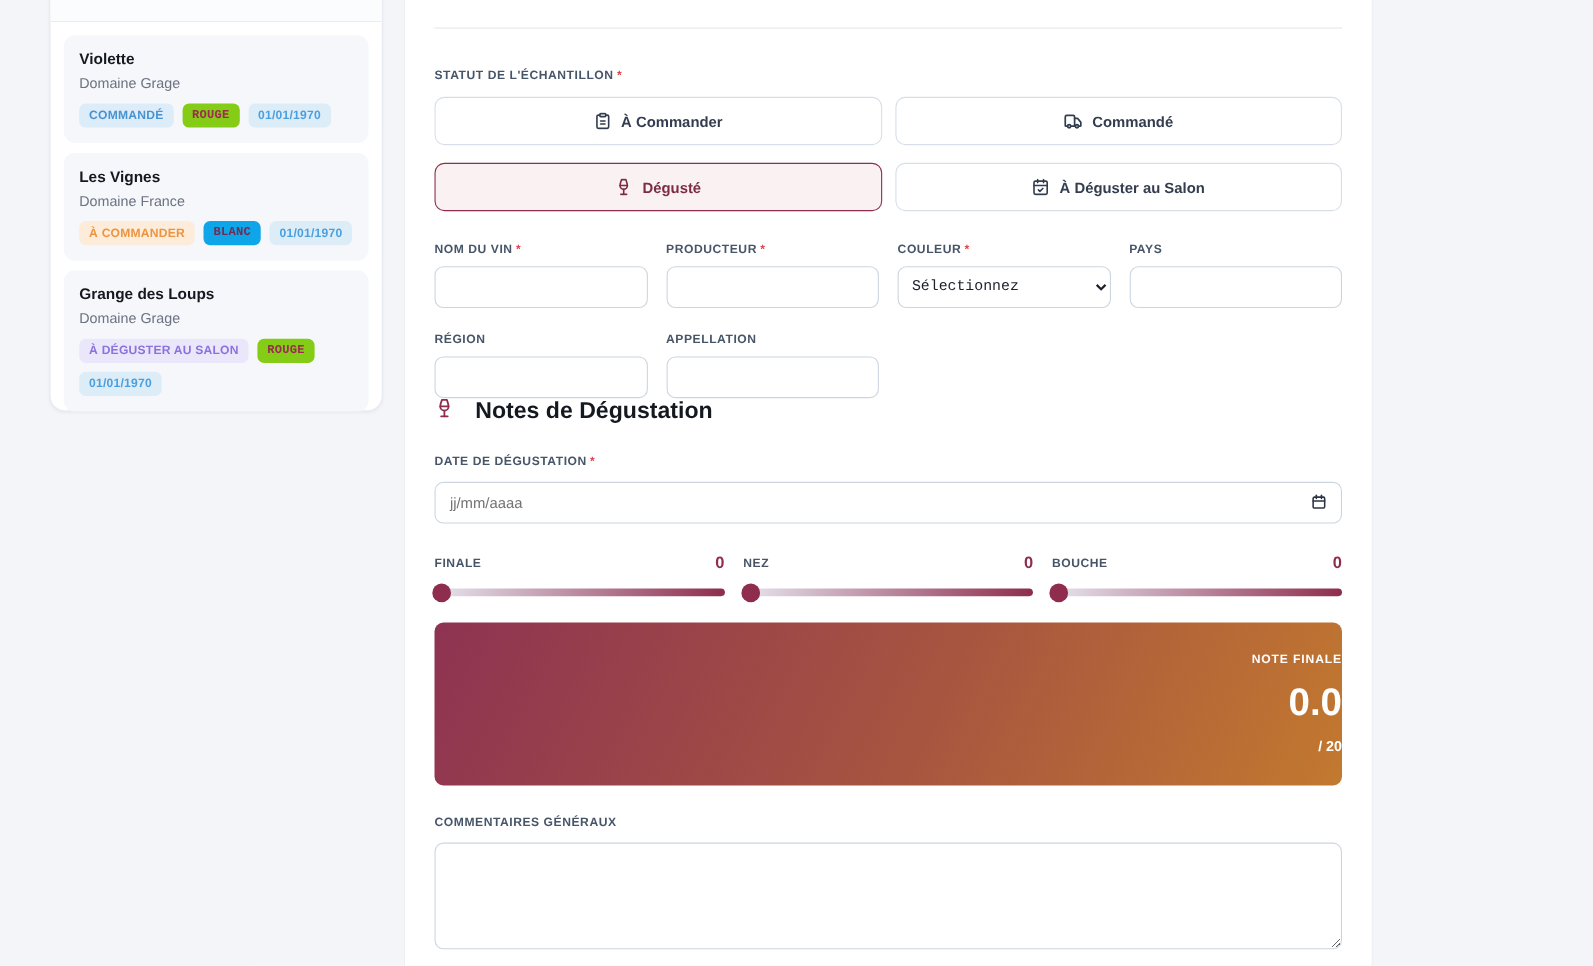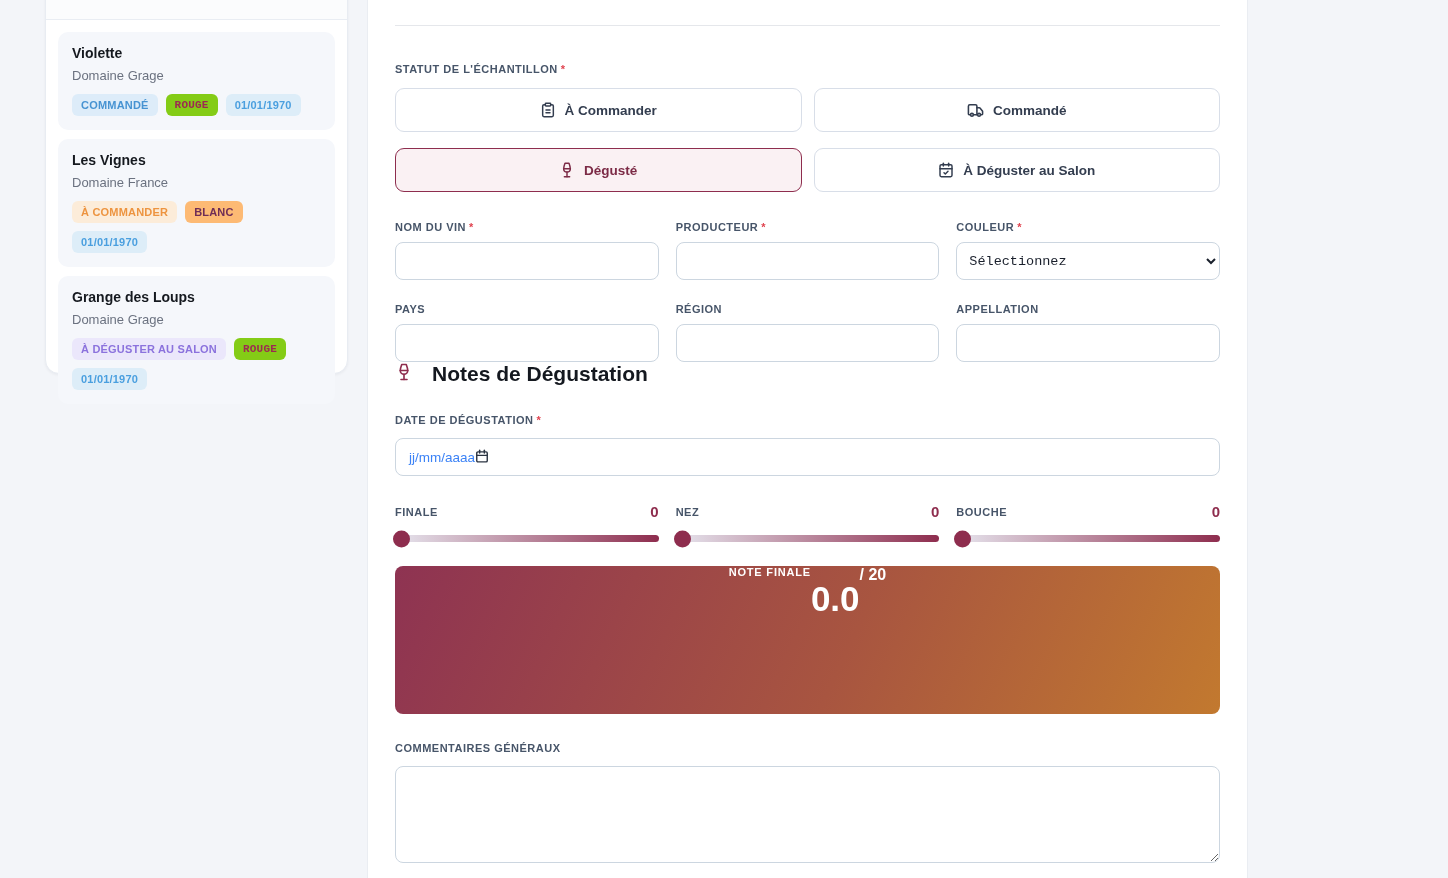--- a/index.html
+++ b/index.html
@@ -39,21 +39,21 @@
   .sample-producer { font-size: 13px; color: #6b7280; margin-top: 7px; }
   .badge-row { display: flex; flex-wrap: wrap; gap: 8px; margin-top: 11px; }
   .badge {
     font-size: 11px; font-weight: 700; letter-spacing: .2px;
     padding: 5px 9px; border-radius: 6px; white-space: nowrap;
   }
   .badge.blue   { background: #ddecf9; color: #4793d2; }
   .badge.red    { background: #84cc16; color: #9c2b50; font-family: Liberation Mono, monospace; }
   .badge.date   { background: #ddedf8; color: #4a9fdf; }
   .badge.orange { background: #fcecd9; color: #ed9440; }
-  .badge.maroon { background: #fdba74; color: #6f2d56; }
+  .badge.maroon { background: #0ea5e9; color: #6f2d56; font-family: Liberation Mono, monospace; }
   .badge.purple { background: #ebe7fb; color: #8b72dd; }
 
   
   .main-panel {
     position: absolute;
     left: 367px; top: 0;
     width: 881px; height: 878px;
     background: #ffffff;
     border-left: 1px solid #eaedf2;
     border-right: 1px solid #eaedf2;
@@ -86,21 +86,21 @@
     font-family: "Liberation Sans", sans-serif;
   }
   .status-btn svg { display: block; }
   .status-btn.selected {
     border: 1.5px solid #8e2d4e;
     background: #faf1f3;
     color: #7c2b46;
   }
 
   .fields-grid {
-    display: grid; grid-template-columns: repeat(3, 1fr);
+    display: grid; grid-template-columns: repeat(4, 1fr);
     column-gap: 17px; row-gap: 19px;
     margin-top: 25px;
   }
   .field-cell .form-label { display: inline-block; margin-bottom: 9px; }
   .text-input {
     width: 100%; height: 38px;
     border: 1px solid #ccd6e0; border-radius: 8px;
     background: #fff;
     font-size: 13.5px; color: #1a202c; padding: 0 12px;
     font-family: Liberation Mono, monospace;
@@ -111,23 +111,23 @@
     display: flex; align-items: center; gap: 19px;
     font-size: 21px; font-weight: 700; color: #14181f;
   }
 
   .date-block { margin-top: 24px; }
   .date-input {
     margin-top: 10px;
     width: 100%; height: 38px;
     border: 1px solid #ccd6e0; border-radius: 8px;
     background: #fff;
-    display: flex; align-items: center; justify-content: flex-start;
+    display: flex; align-items: center; justify-content: space-between;
     padding: 0 13px;
-    font-size: 13.5px; color: #3b82f6;
+    font-size: 13.5px; color: #737373;
     cursor: text;
   }
 
   .sliders-grid {
     display: grid; grid-template-columns: repeat(3, 1fr);
     column-gap: 17px;
     margin-top: 27px;
   }
   .slider-head { display: flex; align-items: center; justify-content: space-between; }
   .slider-value { font-size: 15px; font-weight: 700; color: #8e2d4e; }
@@ -144,25 +144,25 @@
     width: 17px; height: 17px; border-radius: 50%;
     background: #8e2d4e;
     cursor: grab;
   }
 
   .note-card {
     margin-top: 24px;
     height: 148px; border-radius: 8px;
     background: linear-gradient(115deg, #8e3352 0%, #a85540 55%, #c2792f 100%);
     color: #ffffff;
-    display: flex; align-items: flex-start; justify-content: center;
+    display: flex; flex-direction: column; align-items: flex-end; justify-content: center;
   }
   .note-label { font-size: 11px; font-weight: 700; letter-spacing: .8px; }
   .note-value { font-size: 35px; font-weight: 700; margin: 13px 0 12px 0; }
-  .note-outof { font-size: 16px; font-weight: 600; }
+  .note-outof { font-size: 13px; font-weight: 600; }
 
   .comments-block { margin-top: 24px; }
   .comments-textarea {
     display: block;
     margin-top: 10px;
     width: 100%; height: 97px;
     border: 1px solid #ccd6e0; border-radius: 8px;
     background: #fff;
     font-size: 13.5px; color: #1a202c; padding: 10px 12px;
     resize: vertical;

